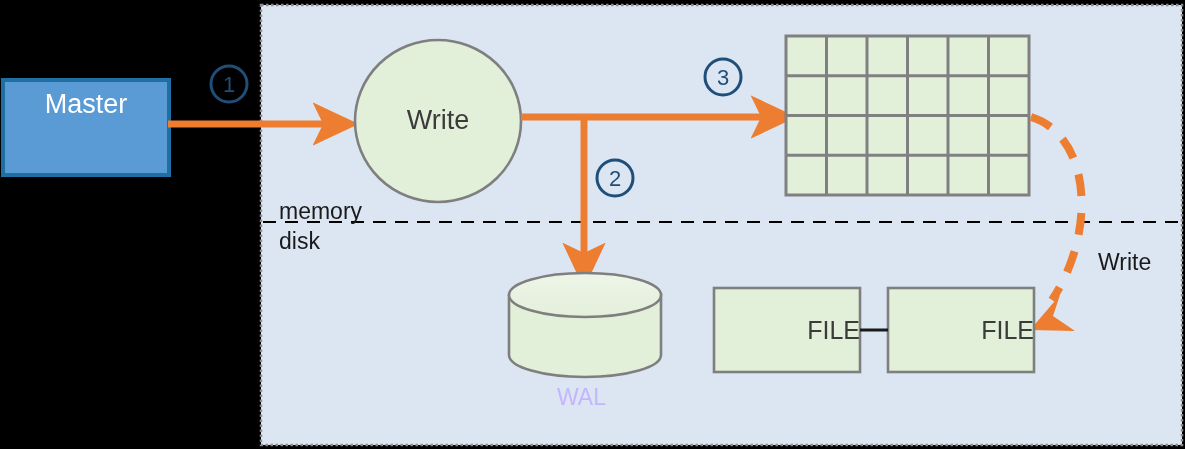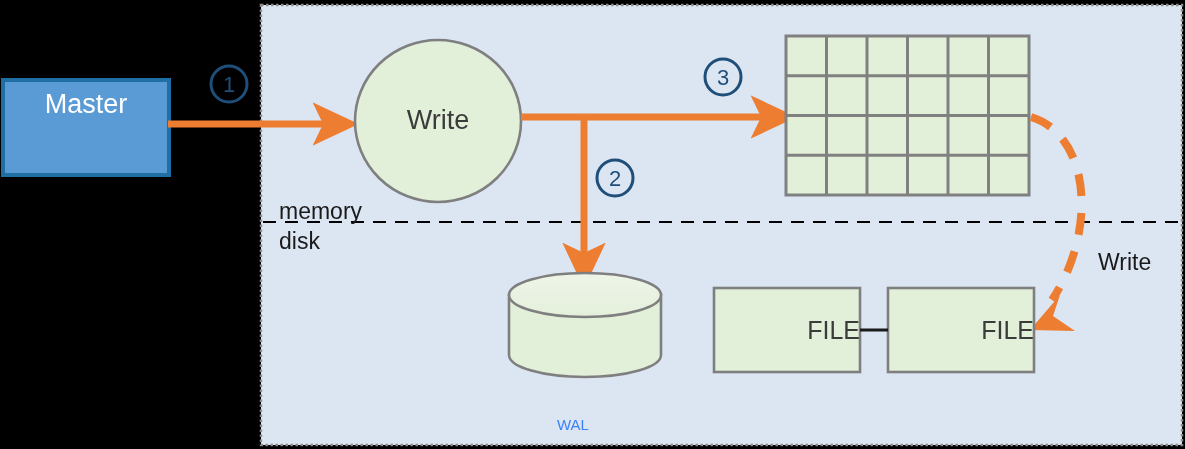--- a/index.html
+++ b/index.html
@@ -56,24 +56,24 @@
     top: 198px;
   }
   .disk-label {
     color: #1a1a1a;
     font-size: 23px;
     left: 279px;
     top: 228px;
     text-align: center;
   }
   .wal-label {
-    color: #3b82f6;
-    font-size: 15px;
+    color: #c4b5fd;
+    font-size: 23px;
     left: 557px;
-    top: 416px;
+    top: 384px;
   }
   .flush-label {
     color: #1a1a1a;
     font-size: 23px;
     left: 1098px;
     top: 249px;
   }
   .slave-label {
     color: #1a1a1a;
     font-size: 23px;

